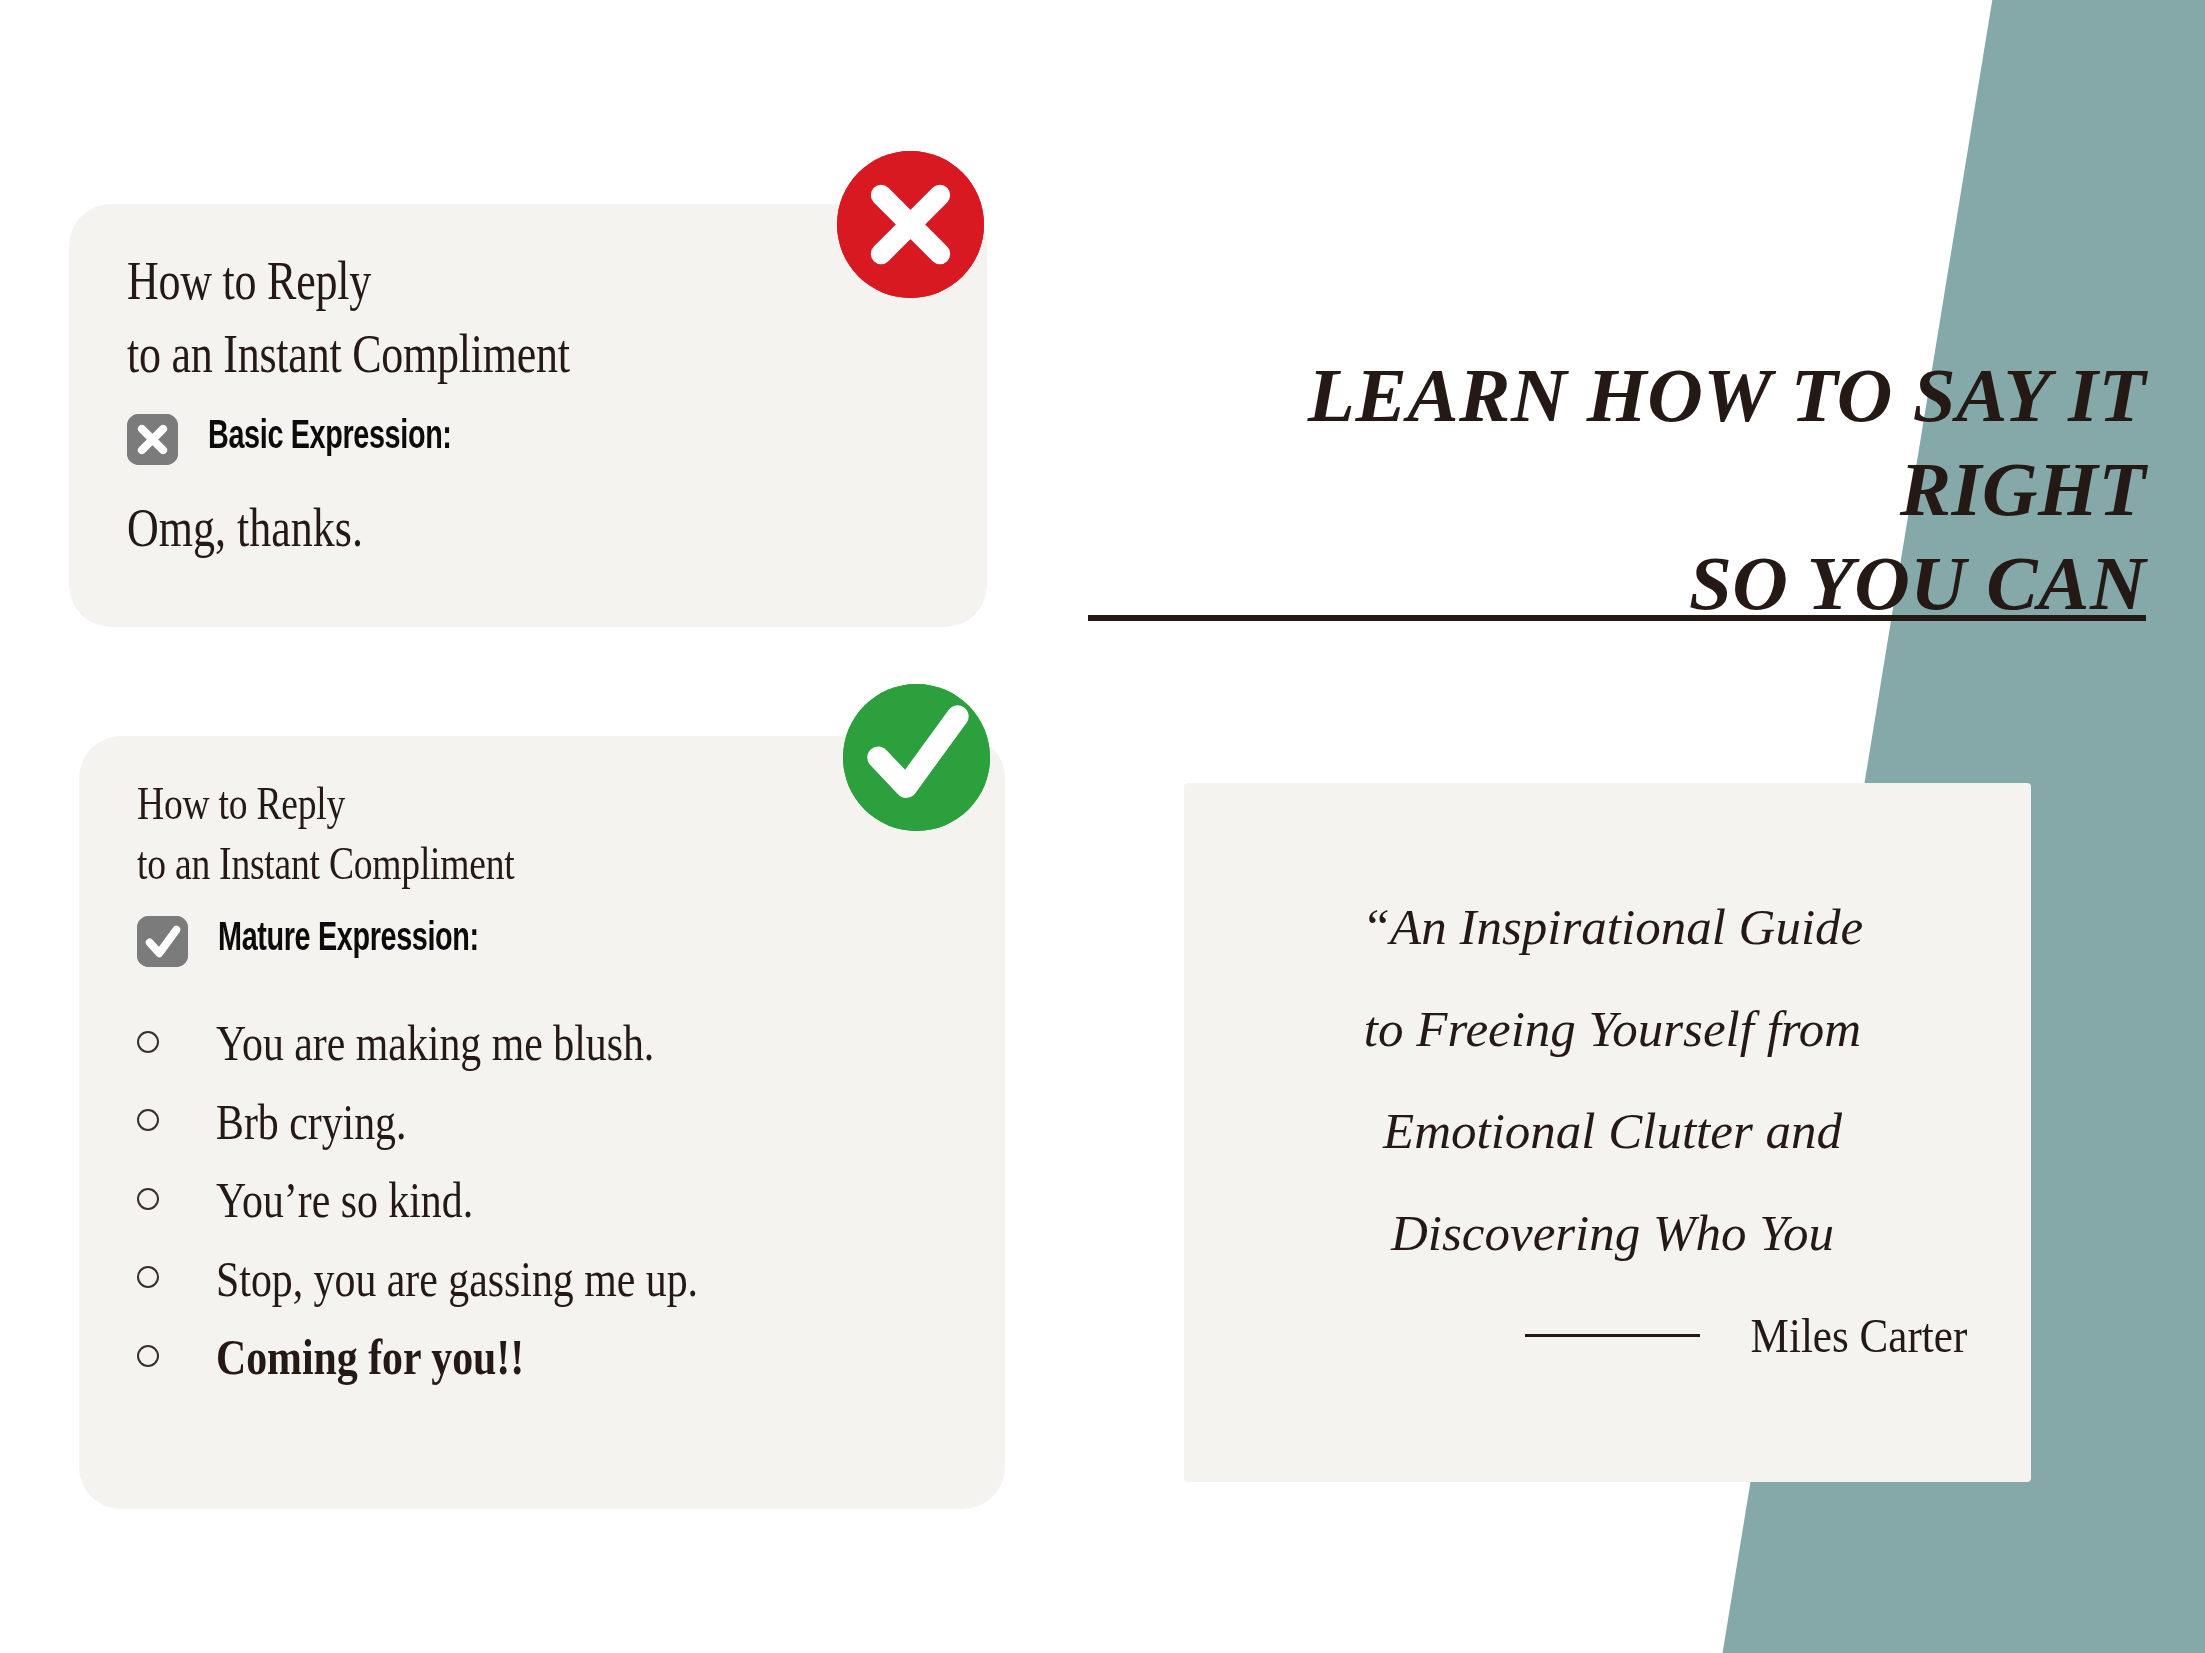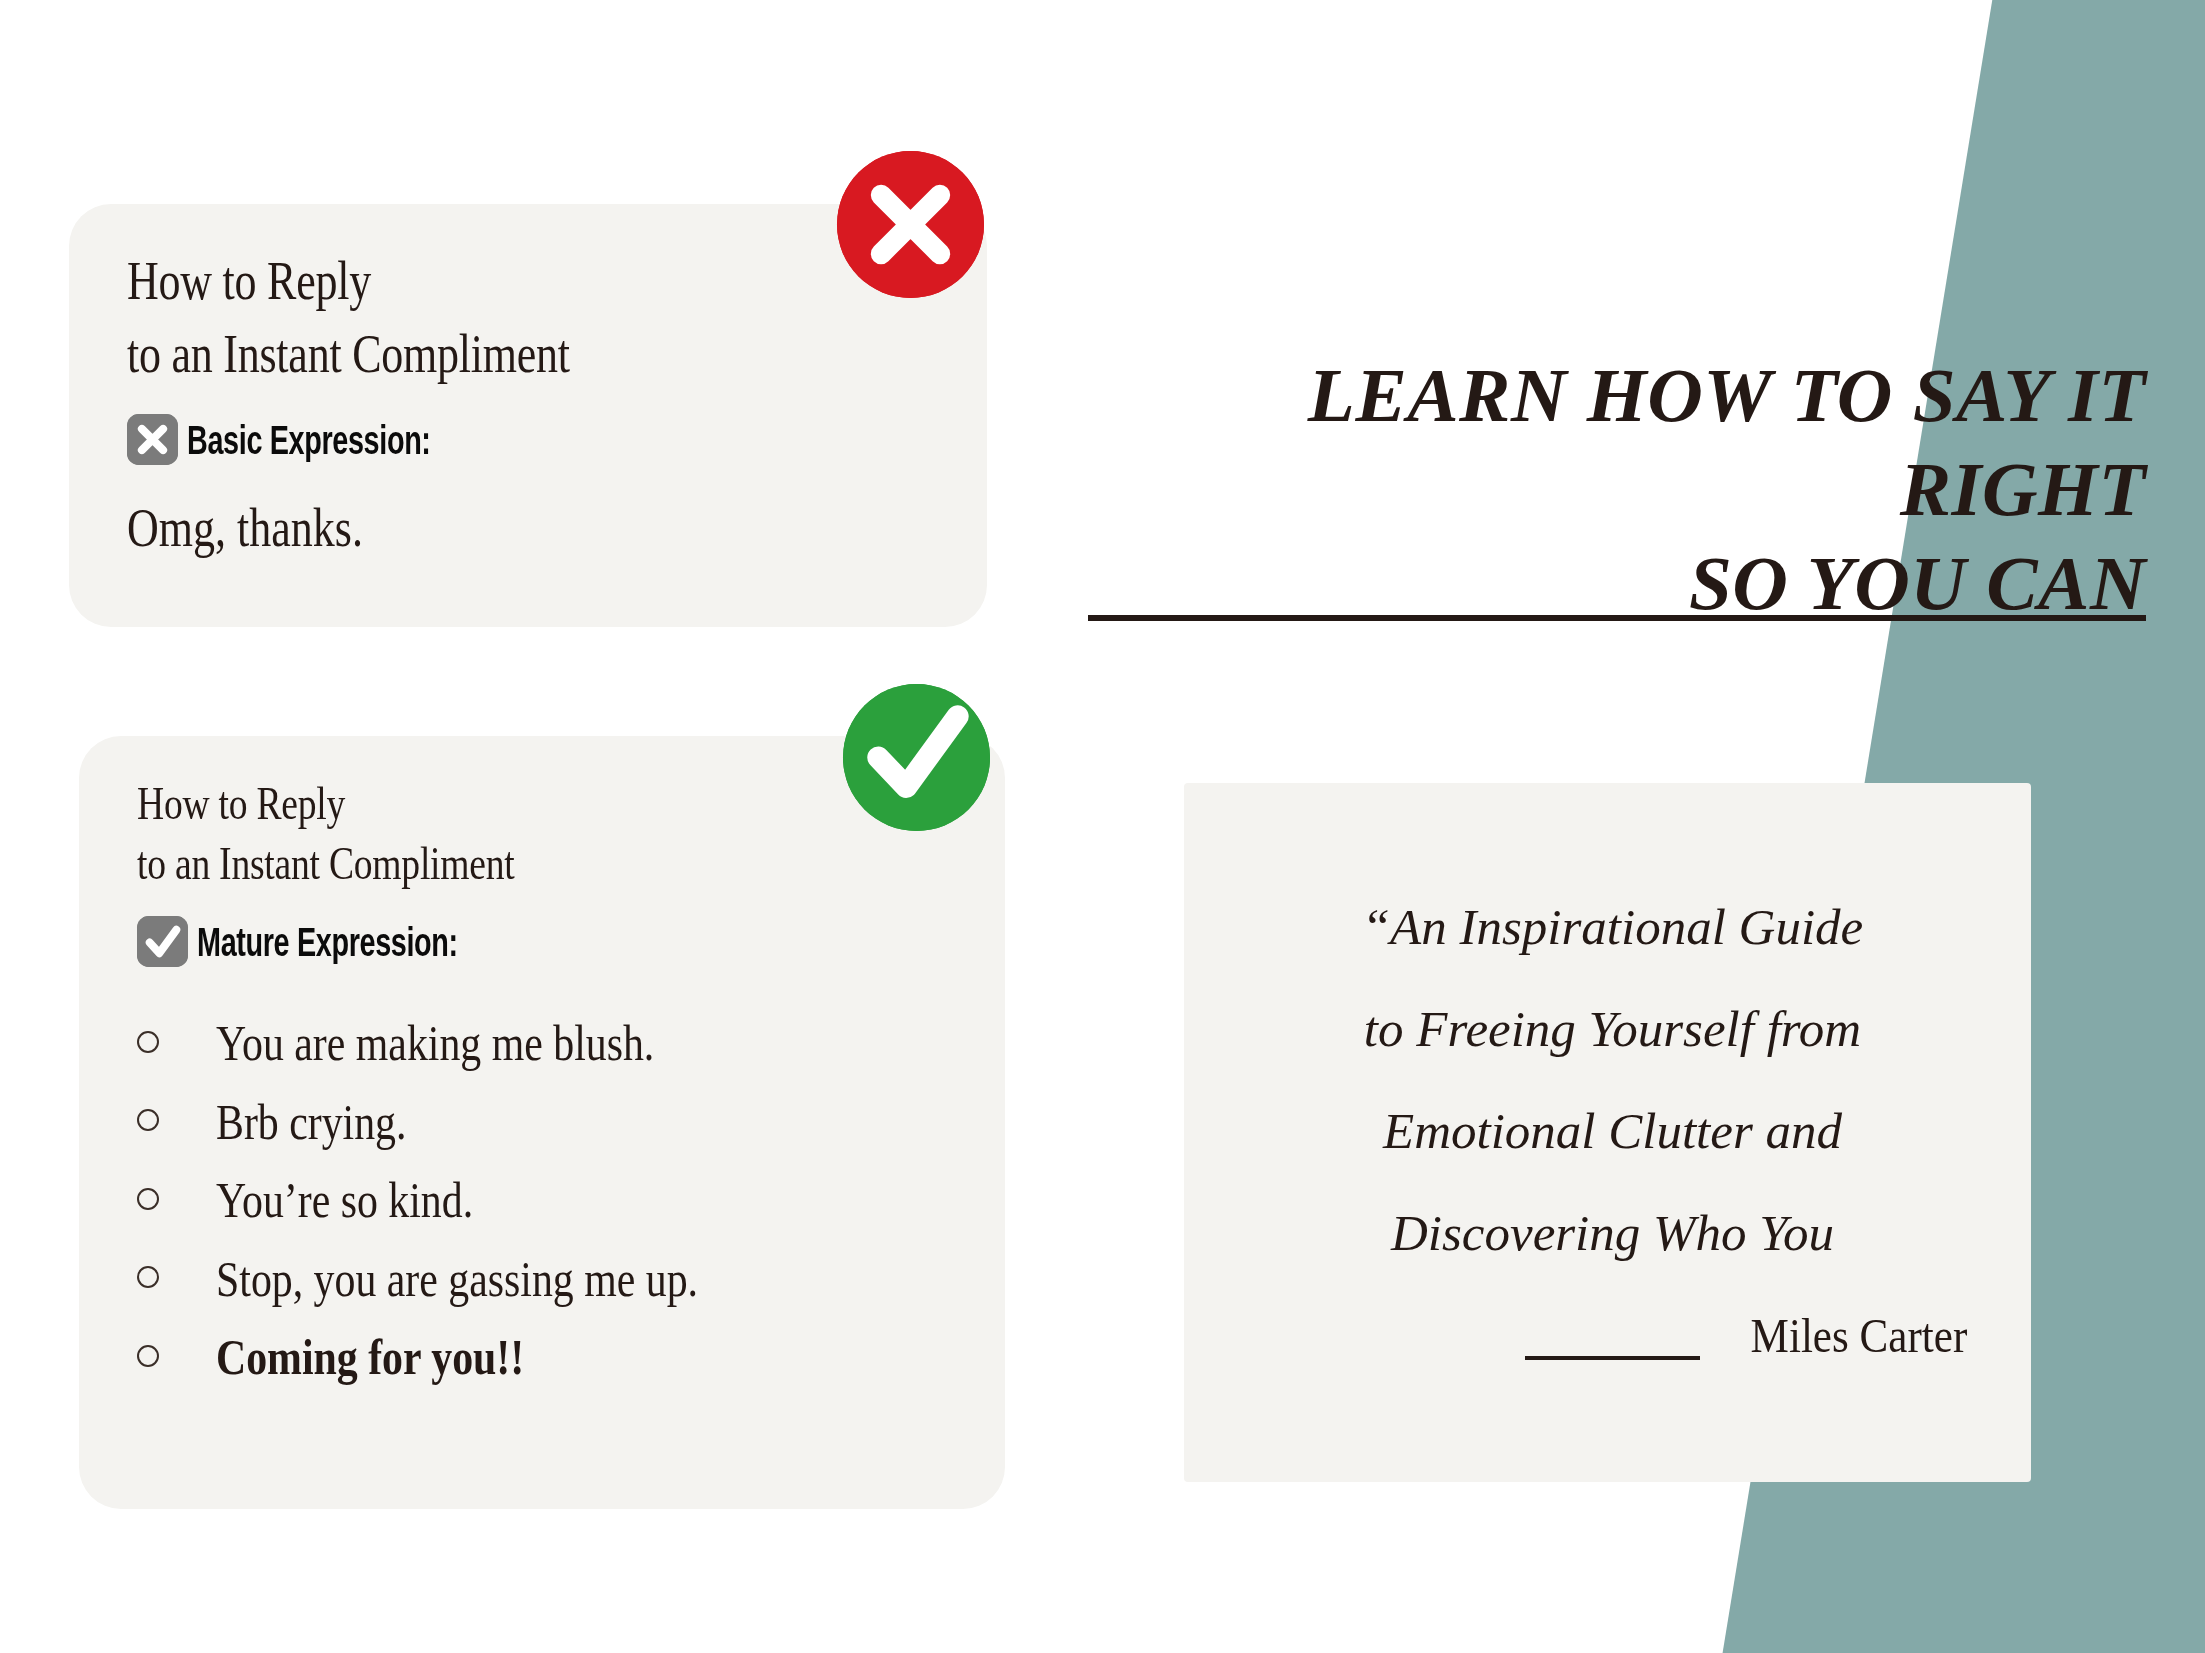--- a/index.html
+++ b/index.html
@@ -62,22 +62,22 @@
     margin: 0;
   }
   #card-mature .card-title {
     font-size: 47px;
     line-height: 1.28;
   }
 
   
   .label-row {
     display: flex;
-    align-items: center;
-    gap: 9px;
+    align-items: flex-start;
+    gap: 30px;
     margin-top: 24px;
   }
   #card-mature .label-row { margin-top: 23px; }
 
   .cb-box {
     width: 51px;
     height: 51px;
     border-radius: 11.6px;
     background: #7b7b7b;
     flex: 0 0 auto;
@@ -203,21 +203,21 @@
     line-height: 2.0;
     color: #241915;
     white-space: pre-line;
   }
   .quote-attrib {
     position: absolute;
     left: 58px;
     bottom: 122px;
     width: 741px;
     display: flex;
-    align-items: flex-end;
+    align-items: center;
     justify-content: flex-end;
     padding-right: 16px;
     box-sizing: border-box;
   }
   .attrib-dash {
     width: 175px;
     height: 3.7px;
     background: #241915;
     margin-right: 21px;
   }

